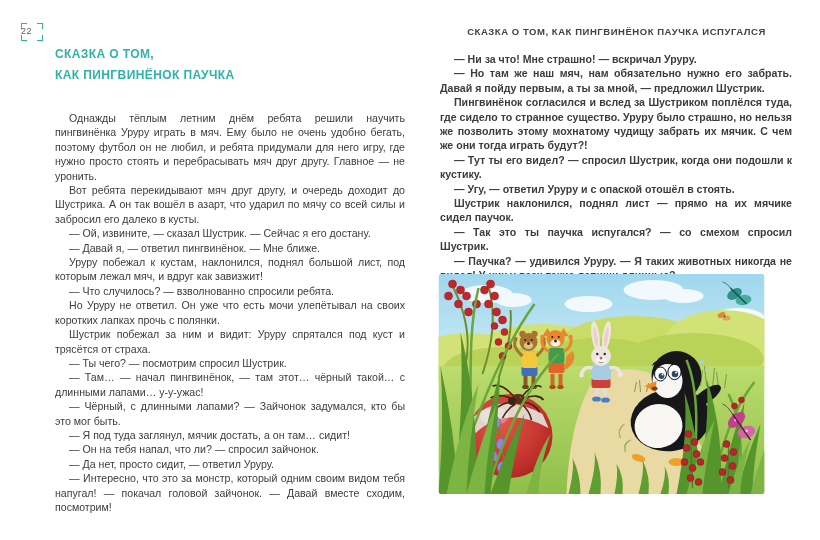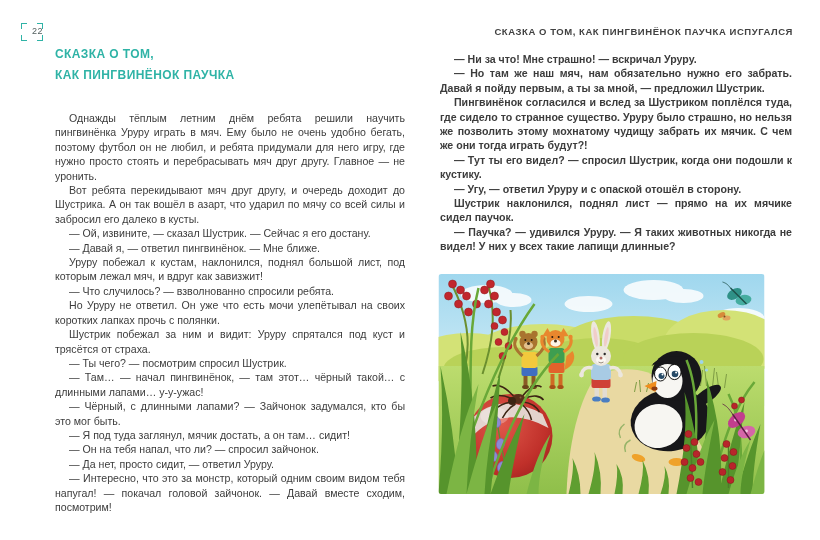--- a/index.html
+++ b/index.html
@@ -8,37 +8,37 @@
     --header-text:#414141;
   }
   html,body{margin:0;padding:0;background:#ffffff;}
   .spread{
     position:relative;width:820px;height:540px;background:#ffffff;overflow:hidden;
     font-family:"Liberation Sans","DejaVu Sans",sans-serif;color:var(--text);
   }
   
   .pagenum{position:absolute;left:21px;top:23px;width:22px;height:18px;}
   .pagenum .num{
-    position:absolute;left:0;right:0;top:3px;text-align:right;
+    position:absolute;left:0;right:0;top:3px;text-align:left;
     font-size:9px;color:#53605f;letter-spacing:.5px;
   }
   .corner{position:absolute;width:5px;height:5px;}
   .corner.tl{left:0;top:0;border-left:1.5px solid var(--accent);border-top:1.5px solid var(--accent);}
   .corner.tr{right:0;top:0;border-right:1.5px solid var(--accent);border-top:1.5px solid var(--accent);}
   .corner.bl{left:0;bottom:0;border-left:1.5px solid var(--accent);border-bottom:1.5px solid var(--accent);}
   .corner.br{right:0;bottom:0;border-right:1.5px solid var(--accent);border-bottom:1.5px solid var(--accent);}
   
   .title{
     position:absolute;left:55px;top:44px;width:345px;margin:0;
     font-size:12px;line-height:20.5px;font-weight:bold;letter-spacing:.4px;
     color:var(--accent);
   }
   
   .running-header{
-    position:absolute;top:26px;left:440px;width:353px;text-align:right;
+    position:absolute;top:26px;left:440px;width:353px;text-align:center;
     font-size:9.5px;letter-spacing:.55px;color:var(--header-text);font-weight:bold;
   }
   
   .col{position:absolute;font-size:10.6px;line-height:14.4px;text-align:justify;}
   .col p{margin:0;text-indent:14px;}
   .col-left{left:55px;top:111px;width:350px;}
   .col-right{left:440px;top:52px;width:352px;font-weight:bold;}
   
   .illustration{position:absolute;left:438px;top:274px;width:327px;height:220px;}
 </style>
@@ -80,22 +80,23 @@
   </div>
 
   <div>
     <div class="running-header">СКАЗКА О ТОМ, КАК ПИНГВИНЁНОК ПАУЧКА ИСПУГАЛСЯ</div>
 
     <div class="col col-right">
       <p>— Ни за что! Мне страшно! — вскричал Уруру.</p>
       <p>— Но там же наш мяч, нам обязательно нужно его забрать. Давай я пойду первым, а ты за мной, — предложил Шустрик.</p>
       <p>Пингвинёнок согласился и вслед за Шустриком поплёлся туда, где сидело то странное существо. Уруру было страшно, но нельзя же позволить этому мохнатому чудищу забрать их мячик. С чем же они тогда играть будут?!</p>
       <p>— Тут ты его видел? — спросил Шустрик, когда они подошли к кустику.</p>
-      <p>— Угу, — ответил Уруру и с опаской отошёл в сторону.</p>
+      <p>— Угу, — ответил Уруру и с опаской отошёл в стоять.</p>
       <p>Шустрик наклонился, поднял лист — прямо на их мячике сидел паучок.</p>
+      <p>— Так это ты паучка испугался? — со смехом спросил Шустрик.</p>
       <p>— Паучка? — удивился Уруру. — Я таких животных никогда не видел! У них у всех такие лапищи длинные?</p>
     </div>
 
     <svg class="illustration" viewBox="0 0 326 220" xmlns="http://www.w3.org/2000/svg">
       <defs>
         <linearGradient id="skyg" x1="0" y1="0" x2="0" y2="1">
           <stop offset="0" stop-color="#9fd7ee"></stop>
             <stop offset="1" stop-color="#ddf1f8"></stop>
         </linearGradient>
         <linearGradient id="meadowg" x1="0" y1="0" x2="0" y2="1">

